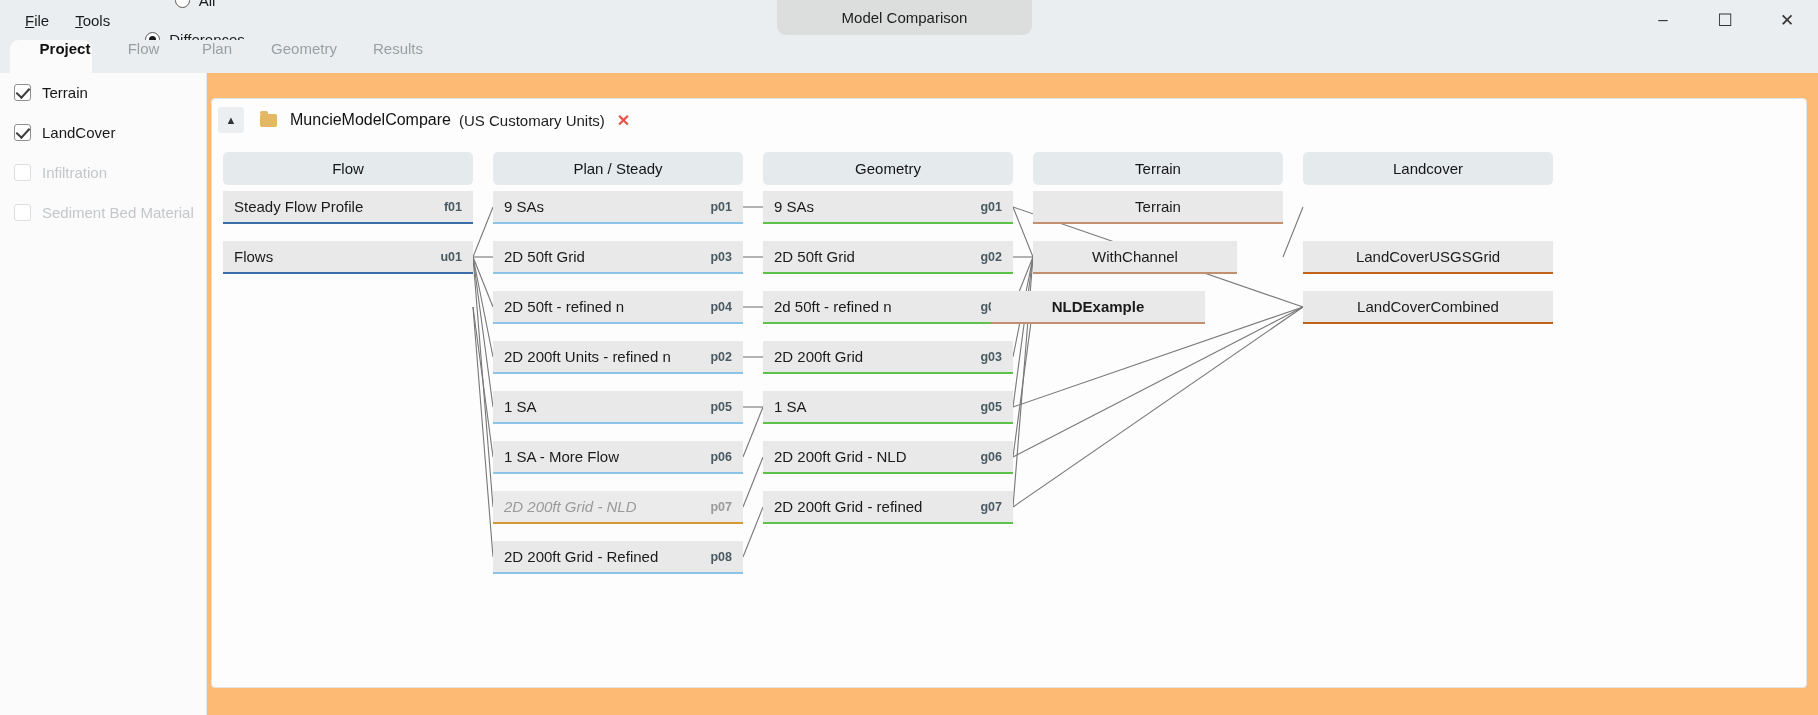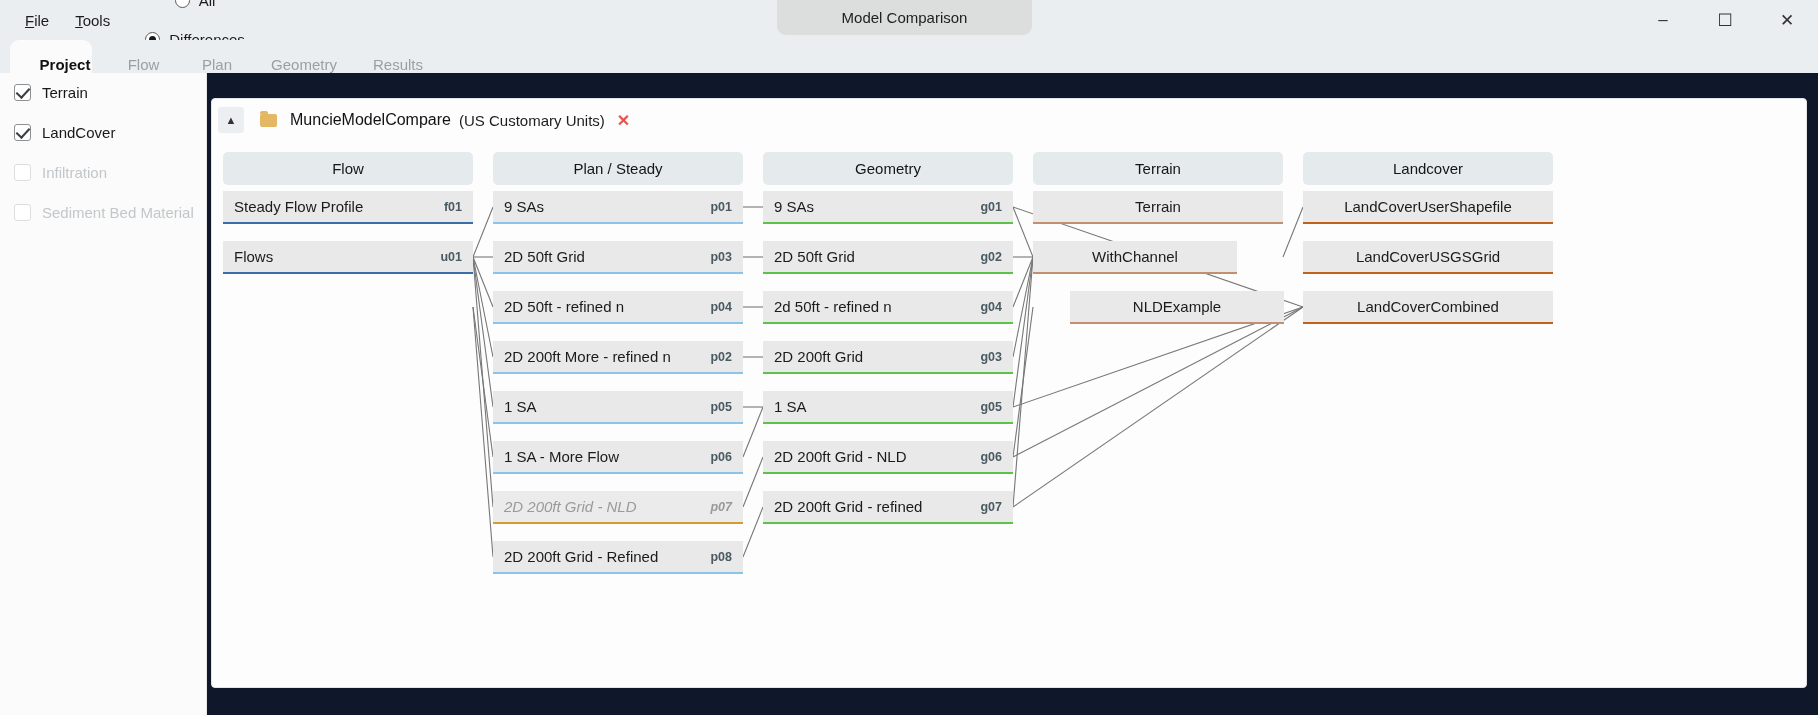--- a/index.html
+++ b/index.html
@@ -50,31 +50,31 @@
     width:7px; height:7px; border-radius:50%; background:#1b1b1b;
   }
 
   
   .tabstrip{
     position:absolute; left:0; top:40px; width:1818px; height:33px;
     background:#eaeef0;
   }
   .tab{
     position:absolute; top:0; height:33px;
-    display:flex; align-items:flex-end; justify-content:center;
+    display:flex; align-items:flex-start; justify-content:center;
     font-size:15px; color:#9a9fa3;padding-left:28px;
   }
   .tab.active{
     background:#fbfbfb; border-radius:9px 9px 0 0; color:#111; font-weight:bold;
   }
 
   
   .content{
     position:absolute; left:0; top:73px; width:1818px; height:642px;
-    background:#0f172a;
+    background:#fdba74;
   }
   .sidebar{
     position:absolute; left:0; top:0; width:207px; height:642px;
     background:#fbfbfb;
   }
   .cbrow{
     position:absolute; left:14px; display:flex; align-items:center; gap:11px;
     font-size:15px;
   }
   .cbbox{
@@ -134,21 +134,21 @@
     font-size:15px; color:#1b1b1b;
     padding:0 11px;
   }
   .node .nlabel{ flex:1; white-space:nowrap; overflow:hidden; }
   .node .ncode{ font-size:12.5px; font-weight:bold; color:#4a5a62; margin-left:8px; }
   .node .ul{
     position:absolute; left:0; bottom:-2px; width:100%; height:1.6px;
   }
   .node.center .nlabel{ text-align:center; }
   .node.disabled .nlabel{ font-style:italic; color:#9a9a9a; }
-  .node.disabled .ncode{ color:#9a9a9a; font-style:italic; }
+  .node.disabled .ncode{ color:#9a9a9a; }
   .node.disabled{ background:#ebebeb; }
 </style>
 </head>
 <body>
 
 <div class="titlebar">
   <div class="title-pill">Model Comparison</div>
   <div class="wbtns">
     <div class="wbtn">–</div>
     <div class="wbtn">☐</div>
@@ -276,21 +276,21 @@
           <span class="nlabel">2D 50ft Grid</span>
           <span class="ncode">p03</span>
           <span class="ul" style="background: rgb(139, 196, 232);"></span>
         </div>
         <div class="node" style="left: 281px; top: 192px; width: 250px;">
           <span class="nlabel">2D 50ft - refined n</span>
           <span class="ncode">p04</span>
           <span class="ul" style="background: rgb(139, 196, 232);"></span>
         </div>
         <div class="node" style="left: 281px; top: 242px; width: 250px;">
-          <span class="nlabel">2D 200ft More - refined n</span>
+          <span class="nlabel">2D 200ft Units - refined n</span>
           <span class="ncode">p02</span>
           <span class="ul" style="background: rgb(139, 196, 232);"></span>
         </div>
         <div class="node" style="left: 281px; top: 292px; width: 250px;">
           <span class="nlabel">1 SA</span>
           <span class="ncode">p05</span>
           <span class="ul" style="background: rgb(139, 196, 232);"></span>
         </div>
         <div class="node" style="left: 281px; top: 342px; width: 250px; align-items: center;">
           <span class="nlabel">1 SA - More Flow</span>
@@ -349,30 +349,26 @@
           <span>Terrain</span>
         </div>
         <div class="node center" style="left: 821px; top: 92px; width: 250px;">
           <span class="nlabel">Terrain</span>
           <span class="ul" style="background: rgb(192, 144, 112);"></span>
         </div>
         <div class="node center" style="left: 821px; top: 142px; width: 204px;">
           <span class="nlabel">WithChannel</span>
           <span class="ul" style="background: rgb(192, 144, 112);"></span>
         </div>
-        <div class="node center" style="left: 858px; top: 192px; width: 214px;">
+        <div class="node center" style="left: 779px; top: 192px; width: 214px; font-weight: bold;">
           <span class="nlabel">NLDExample</span>
           <span class="ul" style="background: rgb(192, 144, 112);"></span>
         </div>
         <div class="colhead" style="left: 1091px; top: 53px; width: 250px;">
           <span>Landcover</span>
-        </div>
-        <div class="node center" style="left: 1091px; top: 92px; width: 250px;">
-          <span class="nlabel">LandCoverUserShapefile</span>
-          <span class="ul" style="background: rgb(192, 98, 26);"></span>
         </div>
         <div class="node center" style="left: 1091px; top: 142px; width: 250px;">
           <span class="nlabel">LandCoverUSGSGrid</span>
           <span class="ul" style="background: rgb(192, 98, 26);"></span>
         </div>
         <div class="node center" style="left: 1091px; top: 192px; width: 250px;">
           <span class="nlabel">LandCoverCombined</span>
           <span class="ul" style="background: rgb(192, 98, 26);"></span>
         </div>
       </div>

